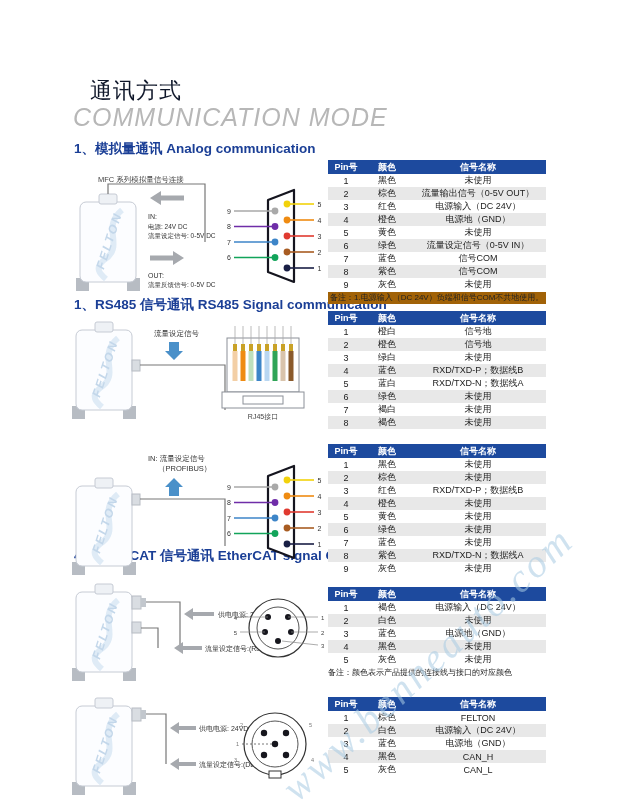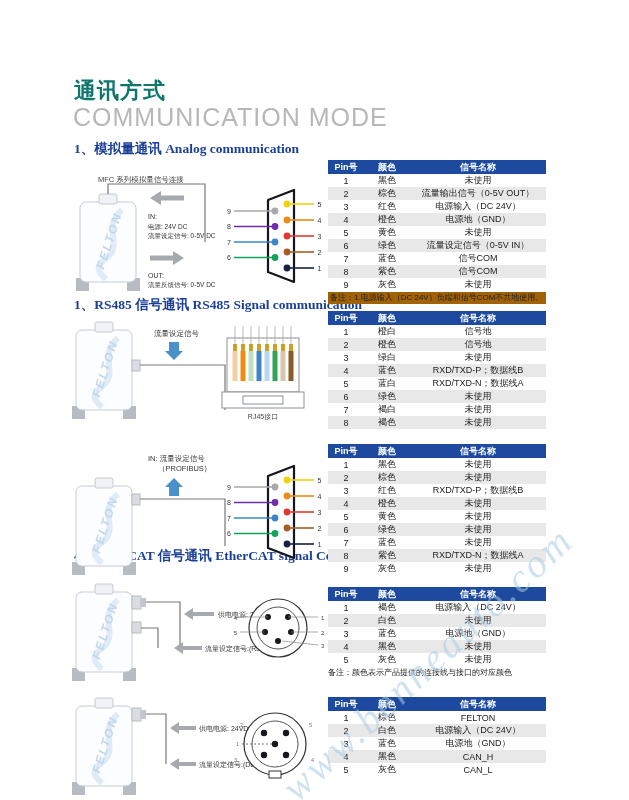--- a/index.html
+++ b/index.html
@@ -1,20 +1,20 @@
 <!DOCTYPE html>
 <html><head>
 <meta charset="utf-8">
 <style>
   html,body{margin:0;padding:0;background:#fff;}
   .page{position:relative;width:629px;height:800px;background:#ffffff;overflow:hidden;
         font-family:"Liberation Sans",sans-serif;}
-  .title-cn{position:absolute;left:74px;top:76px;font-size:22px;font-weight:bold;color:#0f766e;letter-spacing:1px;}
-  .title-en{position:absolute;left:73px;top:103px;font-size:25px;font-weight:400;color:#b7b7b7;letter-spacing:1px;}
-  .sec-h{position:absolute;left:74px;font-family:Liberation Serif, serif;font-size:13.5px;font-weight:bold;color:#1b3f96;white-space:nowrap;}
+  .title-cn{position:absolute;left:90px;top:76px;font-size:22px;font-weight:normal;color:#0f172a;letter-spacing:1px;}
+  .title-en{position:absolute;left:73px;top:103px;font-size:25px;font-weight:400;color:#b7b7b7;letter-spacing:1px;font-style:italic;}
+  .sec-h{position:absolute;left:74px;font-family:Liberation Sans, sans-serif;font-size:13.5px;font-weight:bold;color:#1b3f96;white-space:nowrap;}
   .ptable{position:absolute;left:328px;width:218px;z-index:2;}
   .ptable table{border-collapse:collapse;width:218px;table-layout:fixed;}
   .ptable th{background:#1d4a9e;color:#ffffff;font-size:9px;font-weight:bold;height:14px;padding:0;margin-top:40px;}
   .ptable th:nth-child(1){width:36px;}
   .ptable th:nth-child(2){width:46px;}
   .ptable td{font-size:9px;color:#222;height:12px;padding:0;text-align:center;white-space:nowrap;}
   .ptable tbody tr:nth-child(even){background:#e8e8e8;}
   .note{font-size:8px;color:#222;margin-top:1px;white-space:nowrap;line-height:12px;}
   .note.gray{background:#a16207;padding:0 2px;}
   .diag{position:absolute;overflow:visible;z-index:1;}

